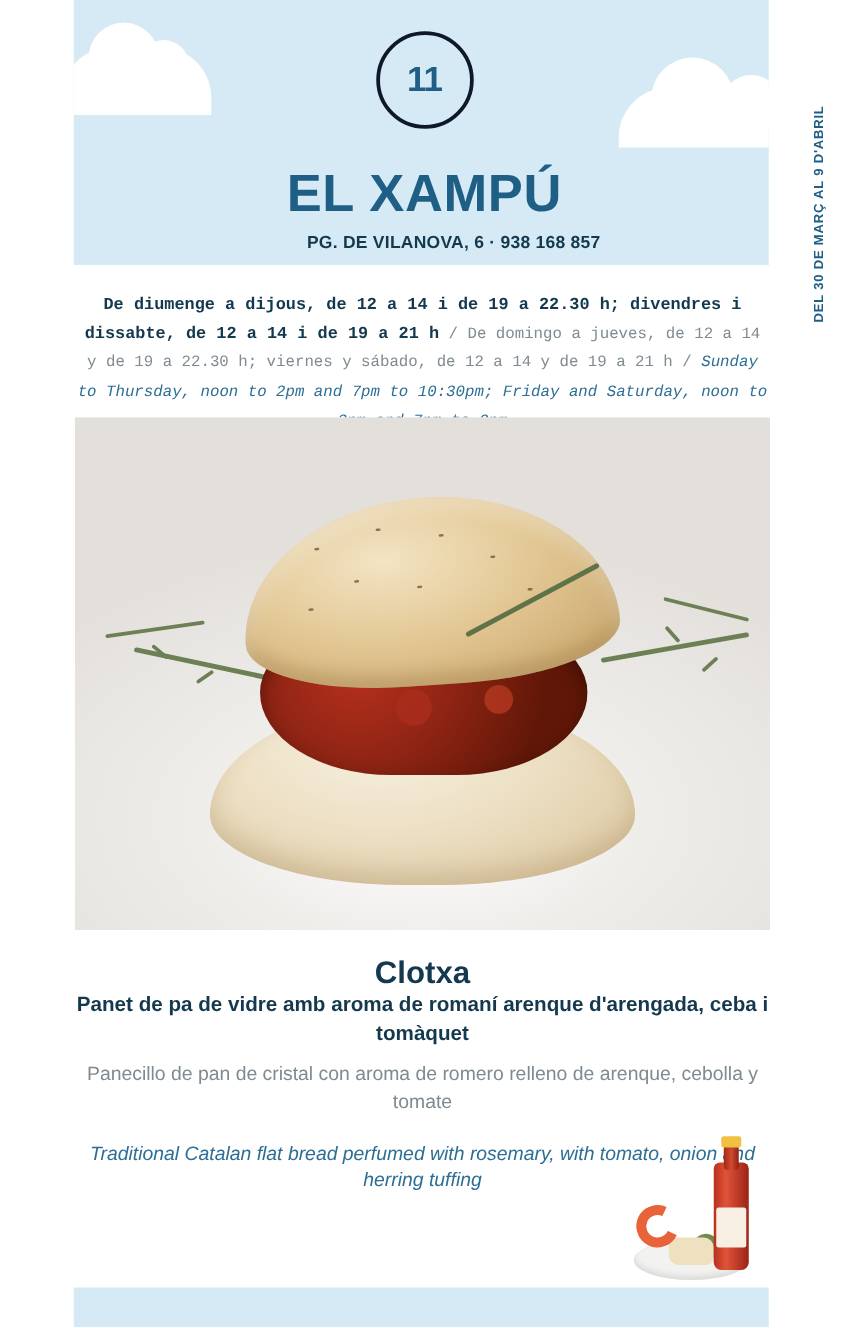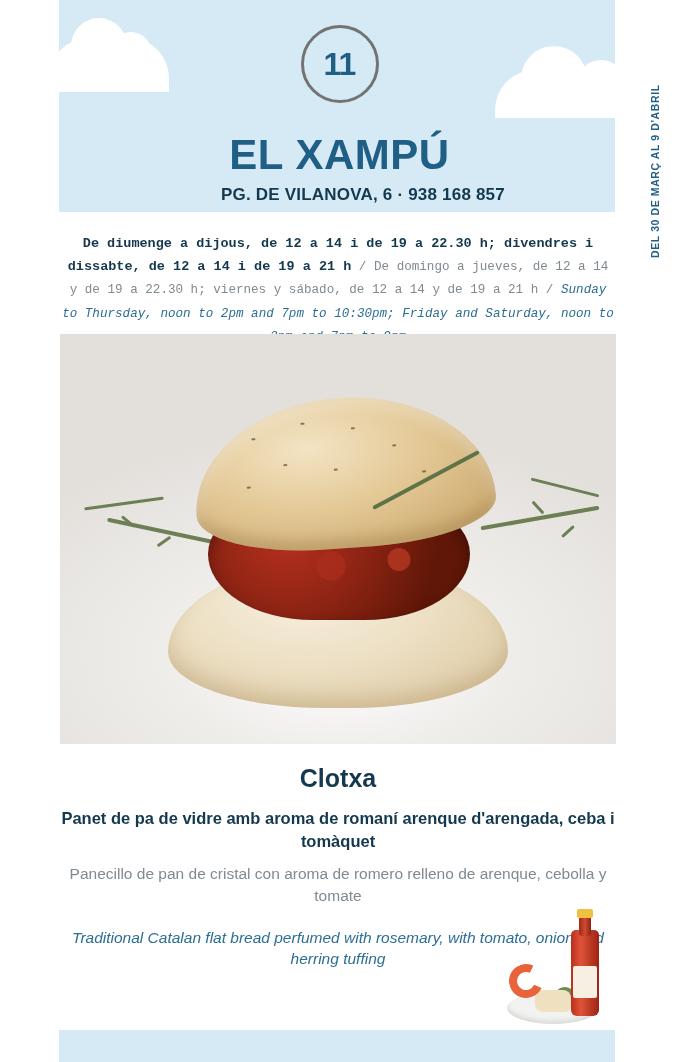--- a/index.html
+++ b/index.html
@@ -51,27 +51,27 @@
     width: 48px; height: 48px; background: #fff; border-radius: 50%;
   }
 
   .number-badge {
     position: absolute;
     left: 50%;
     transform: translateX(-50%);
     top: 25px;
     width: 78px;
     height: 78px;
-    border: 3px solid #737373;
+    border: 3px solid #0f172a;
     border-radius: 50%;
     display: flex;
     align-items: center;
     justify-content: center;
     color: #1f5f86;
-    font-size: 32px;
+    font-size: 28px;
     font-weight: bold;
     letter-spacing: -1px;
     background: transparent;
   }
 
   .venue-name {
     position: absolute;
     left: 0; right: 0;
     top: 131px;
     text-align: center;
@@ -79,21 +79,21 @@
     font-size: 42px;
     font-weight: bold;
     letter-spacing: 0.5px;
   }
   .venue-addr {
     position: absolute;
     left: 0; right: 0;
     top: 185px;
     text-align: center;
     color: #14394f;
-    font-size: 17px;
+    font-size: 14px;
     font-weight: bold;
     letter-spacing: 0.2px;
     padding-left: 47px;
   }
 
   
   .side-date {
     position: absolute;
     right: 12px;
     top: 18px;
@@ -235,21 +235,20 @@
     position: absolute;
     left: 60px;
     top: 764px;
     width: 556px;
     text-align: center;
   }
   .dish-title {
     color: #14394f;
     font-size: 25px;
     font-weight: bold;
-    margin-bottom: 14px;
   }
   .dish-ca {
     color: #14394f;
     font-size: 16.5px;
     font-weight: bold;
     line-height: 1.4;
     margin-bottom: 10px;
   }
   .dish-es {
     color: #7f8a91;

